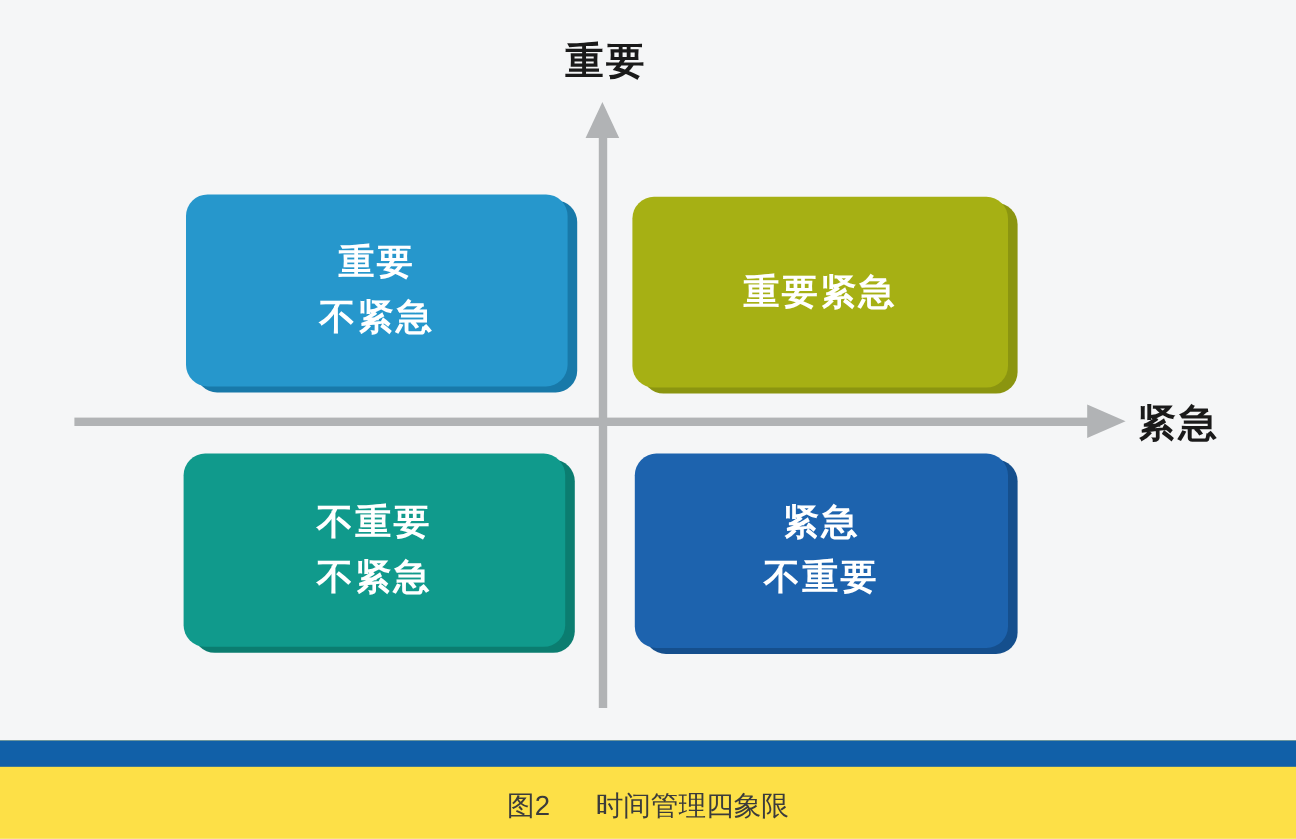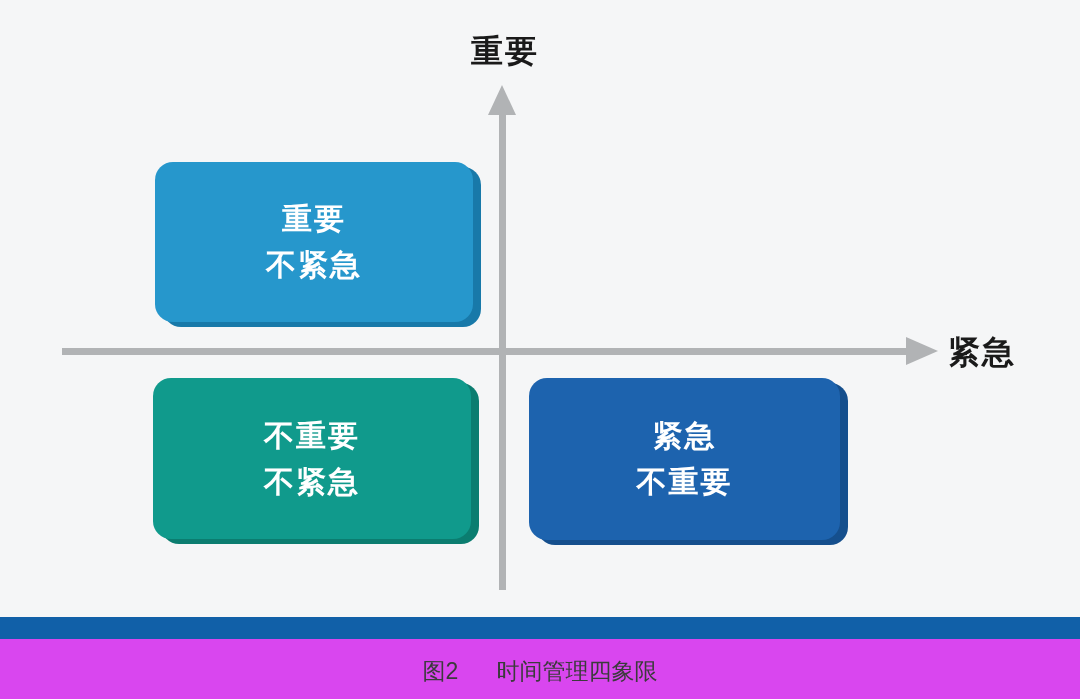--- a/index.html
+++ b/index.html
@@ -4,21 +4,21 @@
 <style>
   * { margin: 0; padding: 0; box-sizing: border-box; }
   html, body { background: #ffffff; }
   body {
     font-family: "Liberation Sans", "DejaVu Sans", sans-serif;
     width: 1080px; height: 699px; overflow: hidden;
   }
   .stage {
     position: relative;
     width: 1080px; height: 699px;
-    background: #d946ef;
+    background: #fde047;
     overflow: hidden;
   }
   .diagram-bg {
     position: absolute;
     left: 0; top: 0; width: 1080px; height: 617px;
   }
   
   .v-line {
     position: absolute;
     left: 499px; top: 112px;
@@ -107,20 +107,24 @@
   <div class="h-arrowhead" style="border-left-color: rgb(177, 179, 181);"></div>
 
   <div class="axis-label top" style="color: rgb(26, 26, 26);">重要</div>
   <div class="axis-label right" style="color: rgb(26, 26, 26);">紧急</div>
 
   <div class="quad q1" style="background: rgb(38, 151, 204); box-shadow: rgb(24, 121, 169) 8px 5px 0px; color: rgb(255, 255, 255);">
     <span class="q-line">重要</span>
     <span class="q-line">不紧急</span>
   </div>
 
+  <div class="quad q2" style="background: rgb(166, 176, 20); box-shadow: rgb(139, 149, 16) 8px 5px 0px; color: rgb(255, 255, 255);">
+    <span class="q-line">重要紧急</span>
+
+  </div>
 
   <div class="quad q3" style="background: rgb(16, 154, 140); box-shadow: rgb(11, 125, 112) 8px 5px 0px; color: rgb(255, 255, 255);">
     <span class="q-line">不重要</span>
     <span class="q-line">不紧急</span>
   </div>
 
   <div class="quad q4" style="background: rgb(29, 99, 174); box-shadow: rgb(21, 79, 141) 8px 5px 0px; color: rgb(255, 255, 255);">
     <span class="q-line">紧急</span>
     <span class="q-line">不重要</span>
   </div>

